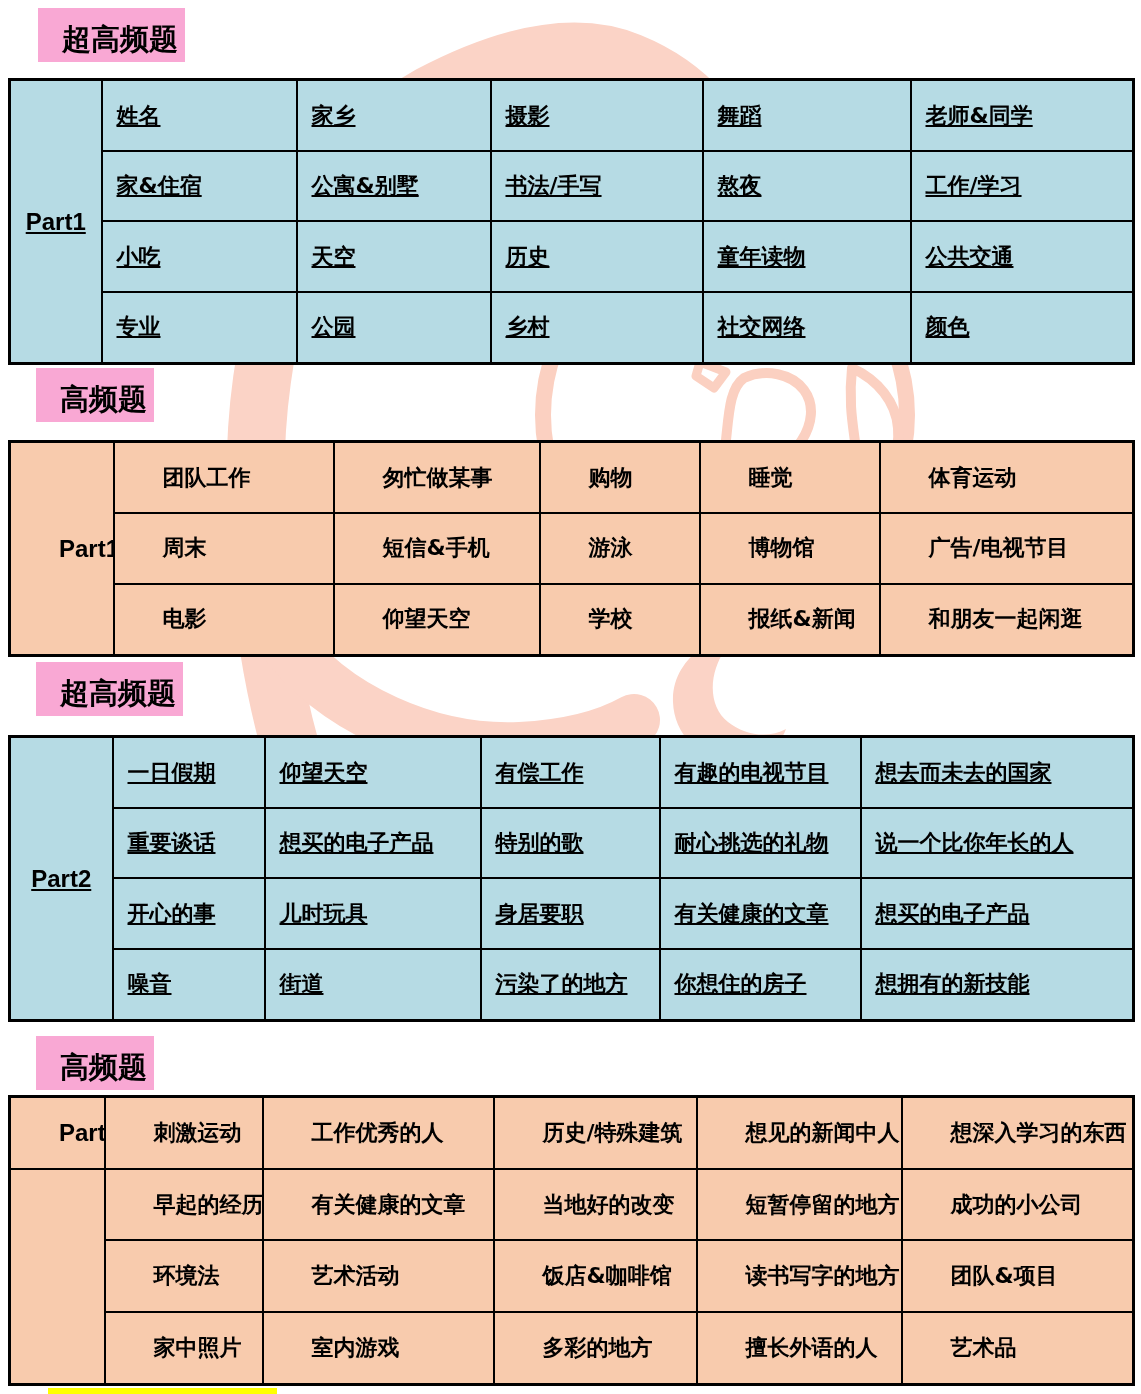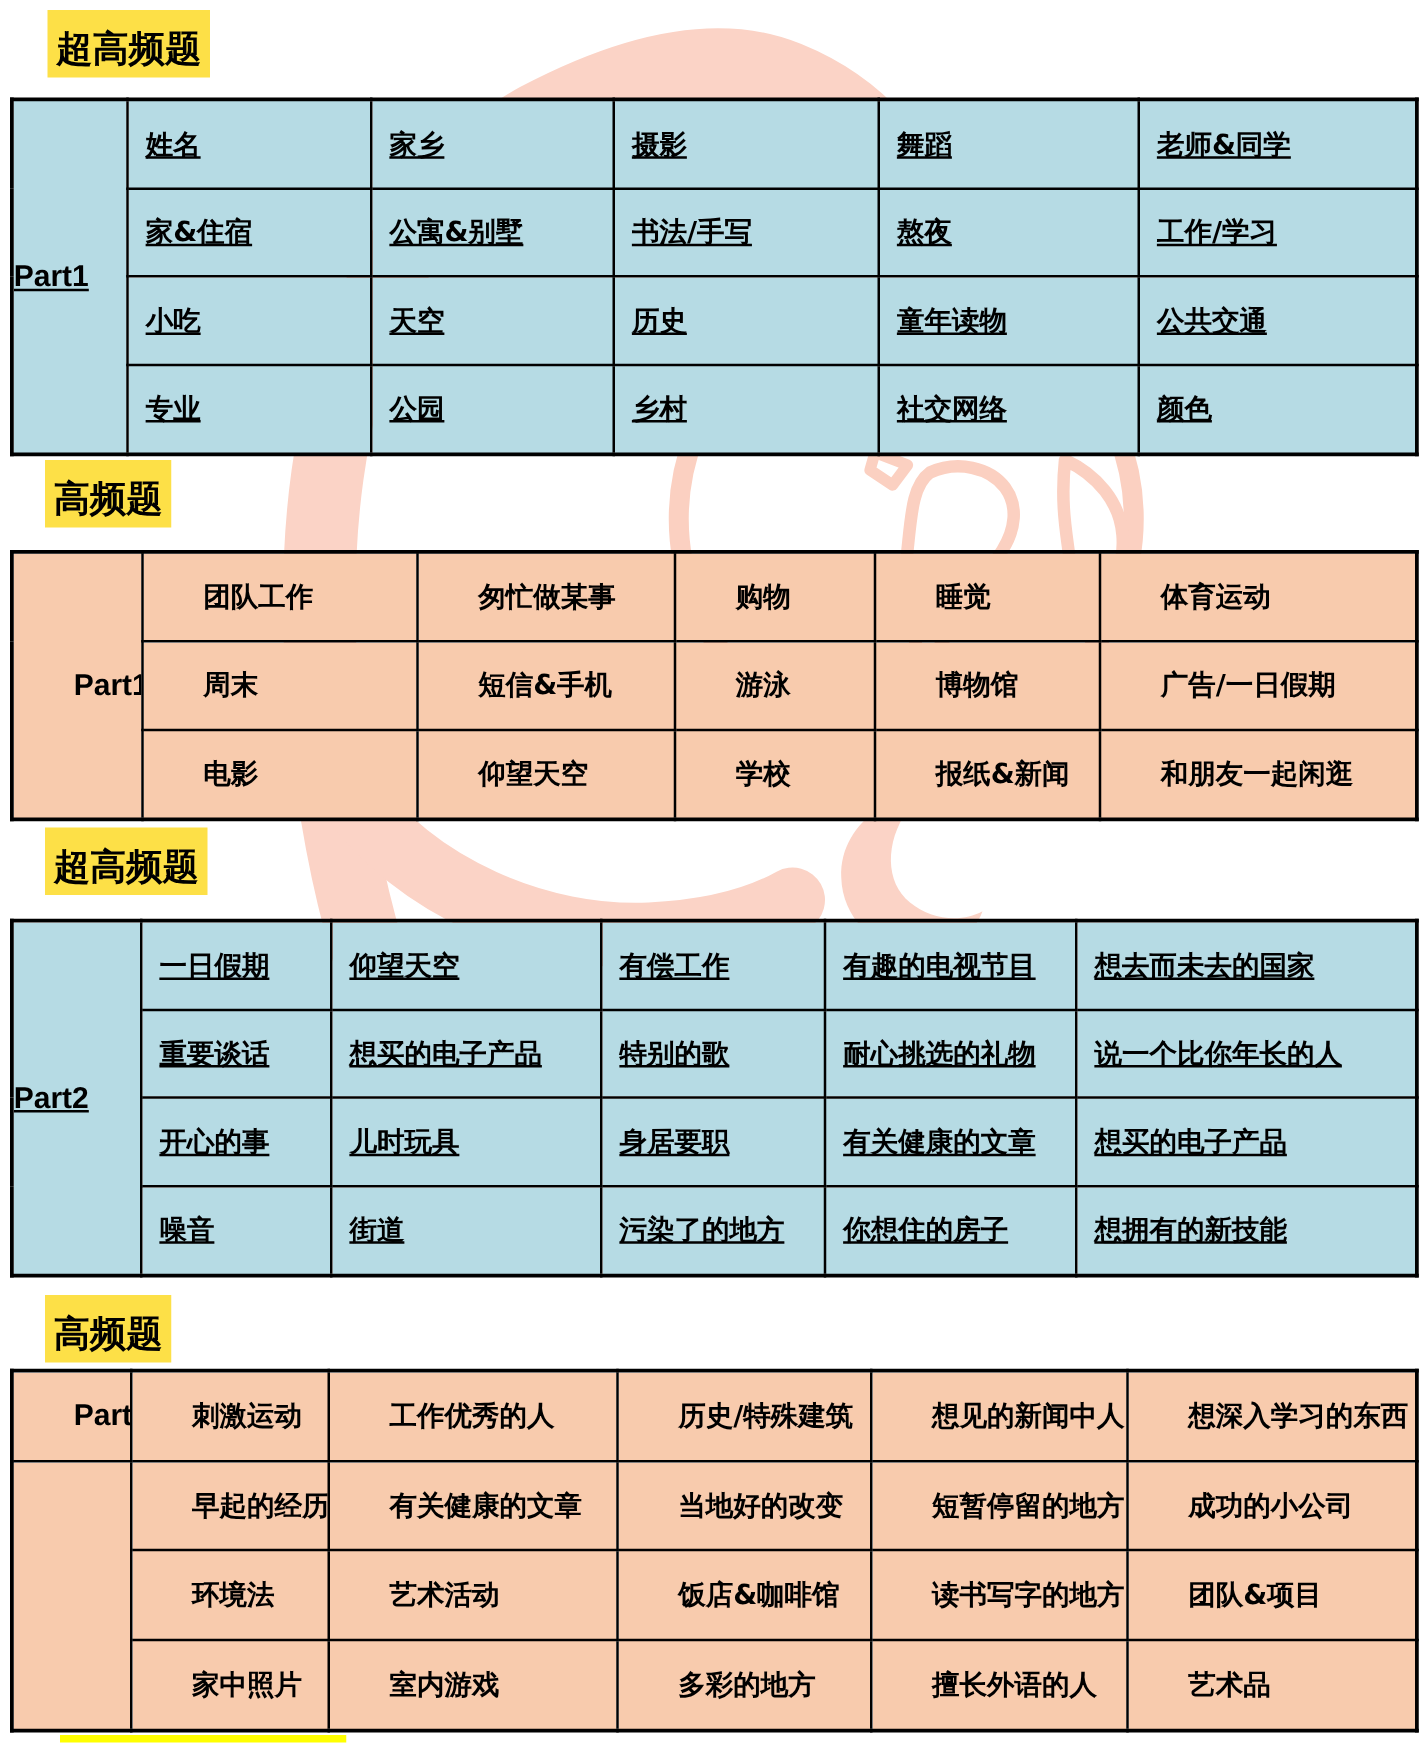--- a/index.html
+++ b/index.html
@@ -6,23 +6,23 @@
   body{
     width:1141px;height:1394px;position:relative;overflow:hidden;
     background:#ffffff;
     font-family:"DejaVu Sans","Liberation Sans",sans-serif;
   }
   
   #watermark{position:absolute;left:0;top:0;z-index:0;}
   
   .heading{
     position:absolute;left:36px;z-index:2;
-    background:#fde047;color:#000;
+    background:#f9a8d4;color:#000;
     font-weight:bold;font-size:29px;line-height:1;
-    padding:17px 7px 8px 7px;
+    padding:17px 7px 8px 24px;
     white-space:nowrap;
   }
   #h1{top:8px;left:38px;}
   #h2{top:368px;}
   #h3{top:662px;}
   #h4{top:1036px;}
   
   table.freq{
     position:absolute;left:8px;width:1124px;z-index:1;
     border-collapse:collapse;table-layout:fixed;
@@ -33,21 +33,21 @@
     vertical-align:middle;
     overflow:hidden;
   }
   td.topic-cell{
     font-weight:bold;font-size:22px;color:#000;
     padding:0 6px 0 14px;
     white-space:nowrap;
   }
   td.part-cell{
     font-weight:bold;font-size:24px;color:#000;
-    padding:0;
+    text-align:center;padding:0;
     font-family:"Liberation Sans","DejaVu Sans",sans-serif;
   }
   table.blue td{background:#B6DBE4;text-decoration:underline;}
   table.orange td{background:#F8CBAD;padding-left:48px;}
   #t1{top:78px;height:287px;}
   #t2{top:440px;height:217px;}
   #t3{top:735px;height:287px;}
   #t4{top:1095px;height:291px;}
   
   .partial-highlight{
@@ -133,21 +133,21 @@
         <td class="topic-cell">匆忙做某事</td>
         <td class="topic-cell">购物</td>
         <td class="topic-cell">睡觉</td>
         <td class="topic-cell">体育运动</td>
       </tr>
       <tr>
         <td class="topic-cell">周末</td>
         <td class="topic-cell">短信&amp;手机</td>
         <td class="topic-cell">游泳</td>
         <td class="topic-cell">博物馆</td>
-        <td class="topic-cell">广告/一日假期</td>
+        <td class="topic-cell">广告/电视节目</td>
       </tr>
       <tr>
         <td class="topic-cell">电影</td>
         <td class="topic-cell">仰望天空</td>
         <td class="topic-cell">学校</td>
         <td class="topic-cell">报纸&amp;新闻</td>
         <td class="topic-cell">和朋友一起闲逛</td>
       </tr>
     </tbody>
 </table>

